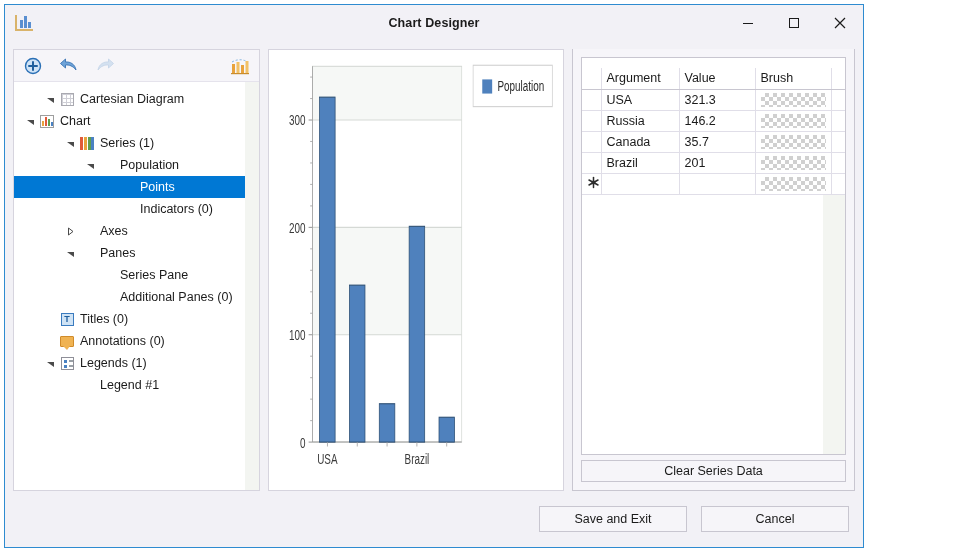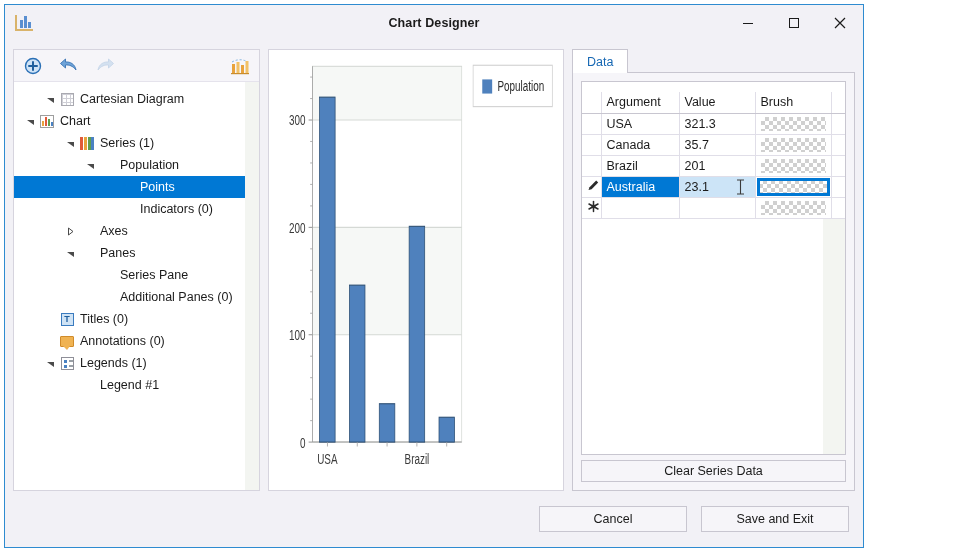--- a/index.html
+++ b/index.html
@@ -483,24 +483,20 @@
               <line x1="233.4" y1="360" x2="233.4" y2="364" stroke="#9b9b9b" stroke-width="1"></line>
               <rect x="268" y="14" width="104" height="38" fill="#ffffff" stroke="#d0d0d0" stroke-width="1"></rect>
               <rect x="280" y="27" width="13" height="13" fill="#4f81bd"></rect>
               <text x="300" y="38" font-family="Liberation Sans, sans-serif" font-size="13" fill="#2b2b2b">Population</text>
             </g>
         </svg>
       </div>
     </div>
 
     <div id="right-panel">
-      <div id="tabstrip">
-        <div id="tab-data">Data</div>
-        <div id="tab-fill"></div>
-      </div>
       <div id="data-pane">
         <div id="grid">
           <table class="dg">
             <colgroup>
               <col class="c-head">
                 <col class="c-arg">
                 <col class="c-val">
                 <col class="c-brush">
                 <col class="c-pad">
             </colgroup>
@@ -518,44 +514,40 @@
                   <td class="rowhdr"></td>
                   <td class="arg">USA</td>
                   <td class="val">321.3</td>
                   <td class="brush-cell">
                     <div class="brush-swatch"></div>
                   </td>
                   <td></td>
                 </tr>
                 <tr class="">
                   <td class="rowhdr"></td>
+                  <td class="arg">Russia</td>
+                  <td class="val">146.2</td>
+                  <td class="brush-cell">
+                    <div class="brush-swatch"></div>
+                  </td>
+                  <td></td>
+                </tr>
+                <tr class="">
+                  <td class="rowhdr"></td>
                   <td class="arg">Canada</td>
                   <td class="val">35.7</td>
                   <td class="brush-cell">
                     <div class="brush-swatch"></div>
                   </td>
                   <td></td>
                 </tr>
                 <tr class="">
                   <td class="rowhdr"></td>
                   <td class="arg">Brazil</td>
                   <td class="val">201</td>
-                  <td class="brush-cell">
-                    <div class="brush-swatch"></div>
-                  </td>
-                  <td></td>
-                </tr>
-                <tr class="sel">
-                  <td class="rowhdr"><svg width="13" height="13" viewBox="0 0 13 13">
-                      <path d="M1.5 11 L2.5 8.2 L9.2 1.6 L11.2 3.6 L4.6 10.2 Z" fill="#2b2b2b"></path>
-                    </svg></td>
-                  <td class="arg">Australia</td>
-                  <td class="val">23.1<svg class="ibeam" width="9" height="16" viewBox="0 0 9 16">
-                      <path d="M1 1 H8 M4.5 1 V15 M1 15 H8" stroke="#3b3b3b" stroke-width="1.1" fill="none"></path>
-                    </svg></td>
                   <td class="brush-cell">
                     <div class="brush-swatch"></div>
                   </td>
                   <td></td>
                 </tr>
                 <tr class="">
                   <td class="rowhdr"><svg width="13" height="13" viewBox="0 0 13 13">
                       <g stroke="#2b2b2b" stroke-width="1.5" stroke-linecap="round">
                         <path d="M6.5 1.5 V11.5"></path>
                         <path d="M2 4 L11 9"></path>
@@ -573,17 +565,17 @@
               </tbody>
           </table>
           <div id="grid-filler"></div>
         </div>
         <div id="clear-btn">Clear Series Data</div>
       </div>
     </div>
   </div>
 
   <div id="footer">
+    <div class="fbtn">Save and Exit</div>
     <div class="fbtn">Cancel</div>
-    <div class="fbtn">Save and Exit</div>
   </div>
 
 </div>
 
 </body></html>

